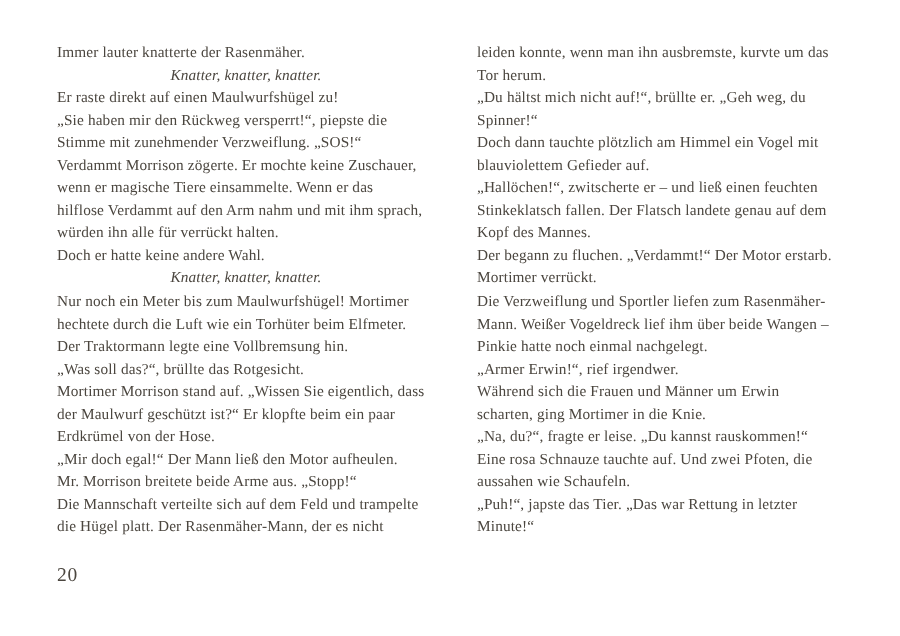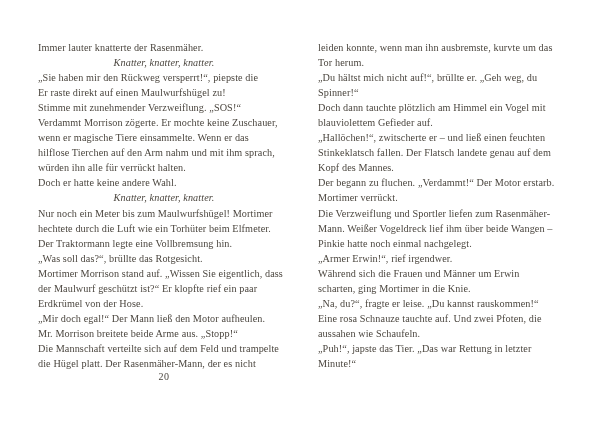--- a/index.html
+++ b/index.html
@@ -14,71 +14,71 @@
     font-family: "Liberation Serif", "DejaVu Serif", serif;
   }
   .spread {
     position: relative;
     width: 600px;
     height: 424px;
     background: #ffffff;
   }
   .page {
     position: absolute;
-    top: 40px;
+    top: 28px;
   }
   .page--left  { left: 38px;  width: 252px; }
   .page--right { left: 318px; width: 258px; }
   .text-block {
     width: 100%;
   }
   .line {
     font-size: 10.2px;
     line-height: 15.05px;
     color: #4b463f;
     letter-spacing: 0.1px;
     white-space: nowrap;
   }
   .line.italic {
     font-style: italic;
     text-align: center;
   }
   .page-number {
-    margin-top: 0;
-    text-align: center;
-    font-size: 10px;
+    margin-top: 16px;
+    text-align: left;
+    font-size: 13px;
     color: #4b463f;
     letter-spacing: 0.5px;
   }
 </style>
 </head>
 <body>
 
 <div class="spread">
 
   <div class="page page--left">
     <div class="text-block">
 
     <div class="line">Immer lauter knatterte der Rasenmäher.</div>
         <div class="line italic">Knatter, knatter, knatter.</div>
+        <div class="line">Er raste direkt auf einen Maulwurfshügel zu!</div>
         <div class="line">„Sie haben mir den Rückweg versperrt!“, piepste die</div>
-        <div class="line">Er raste direkt auf einen Maulwurfshügel zu!</div>
         <div class="line">Stimme mit zunehmender Verzweiflung. „SOS!“</div>
         <div class="line">Verdammt Morrison zögerte. Er mochte keine Zuschauer,</div>
         <div class="line">wenn er magische Tiere einsammelte. Wenn er das</div>
-        <div class="line">hilflose Tierchen auf den Arm nahm und mit ihm sprach,</div>
+        <div class="line">hilflose Verdammt auf den Arm nahm und mit ihm sprach,</div>
         <div class="line">würden ihn alle für verrückt halten.</div>
         <div class="line">Doch er hatte keine andere Wahl.</div>
         <div class="line italic">Knatter, knatter, knatter.</div>
         <div class="line">Nur noch ein Meter bis zum Maulwurfshügel! Mortimer</div>
         <div class="line">hechtete durch die Luft wie ein Torhüter beim Elfmeter.</div>
         <div class="line">Der Traktormann legte eine Vollbremsung hin.</div>
         <div class="line">„Was soll das?“, brüllte das Rotgesicht.</div>
         <div class="line">Mortimer Morrison stand auf. „Wissen Sie eigentlich, dass</div>
-        <div class="line">der Maulwurf geschützt ist?“ Er klopfte rief ein paar</div>
+        <div class="line">der Maulwurf geschützt ist?“ Er klopfte beim ein paar</div>
         <div class="line">Erdkrümel von der Hose.</div>
         <div class="line">„Mir doch egal!“ Der Mann ließ den Motor aufheulen.</div>
         <div class="line">Mr. Morrison breitete beide Arme aus. „Stopp!“</div>
         <div class="line">Die Mannschaft verteilte sich auf dem Feld und trampelte</div>
         <div class="line">die Hügel platt. Der Rasenmäher-Mann, der es nicht</div>
       </div>
     <div class="page-number">20</div>
   </div>
 
   <div class="page page--right">

